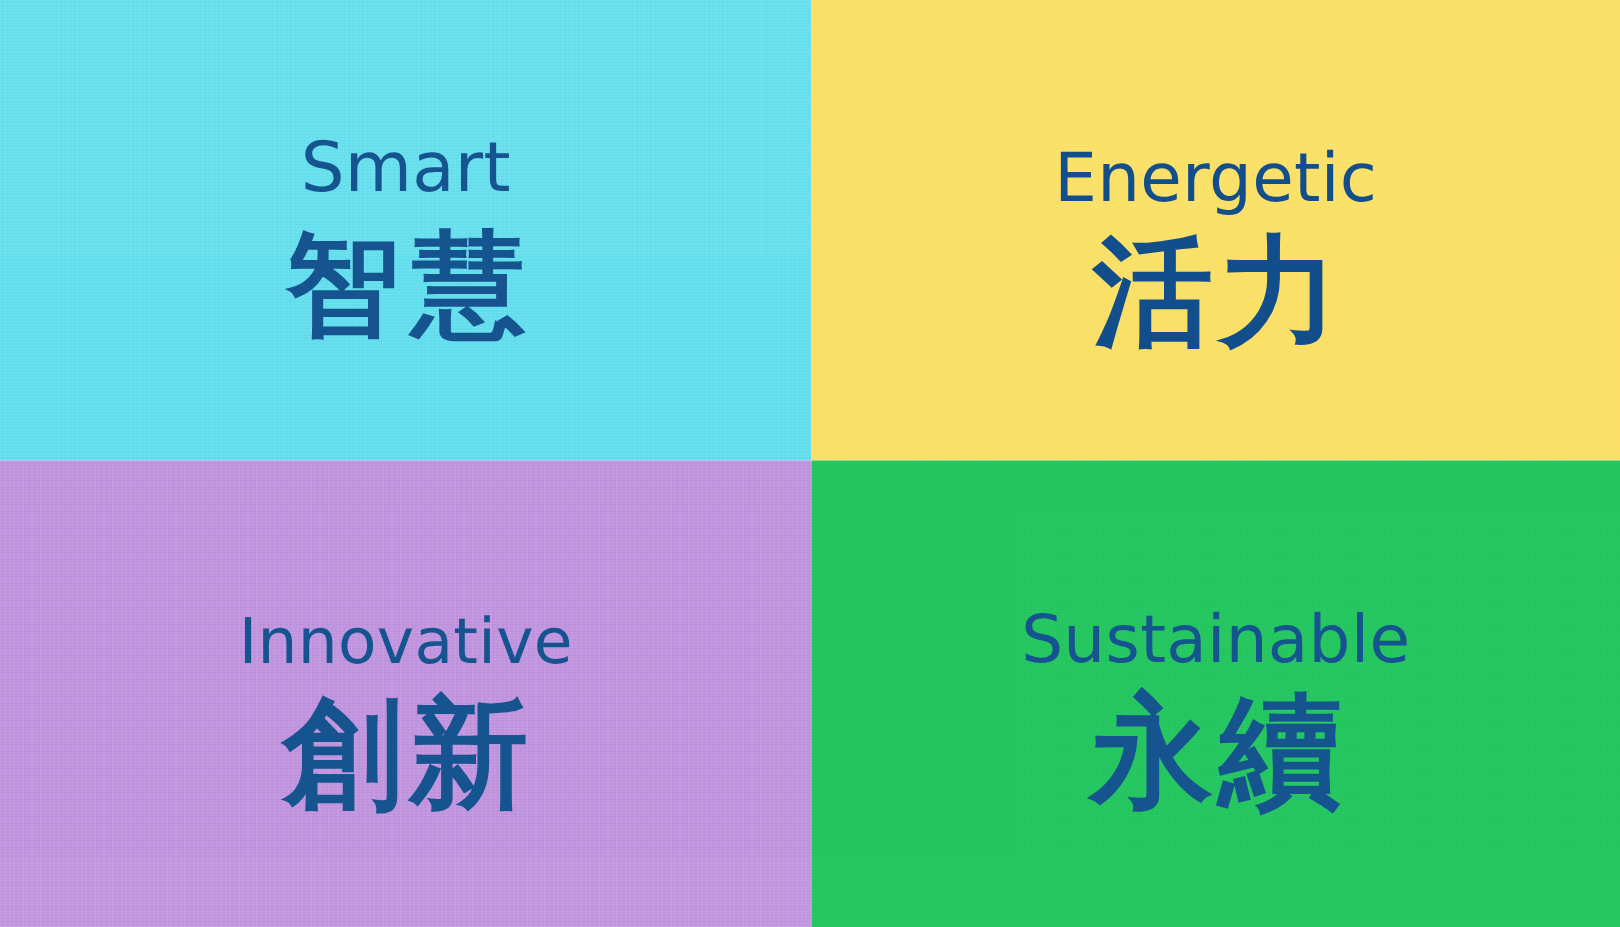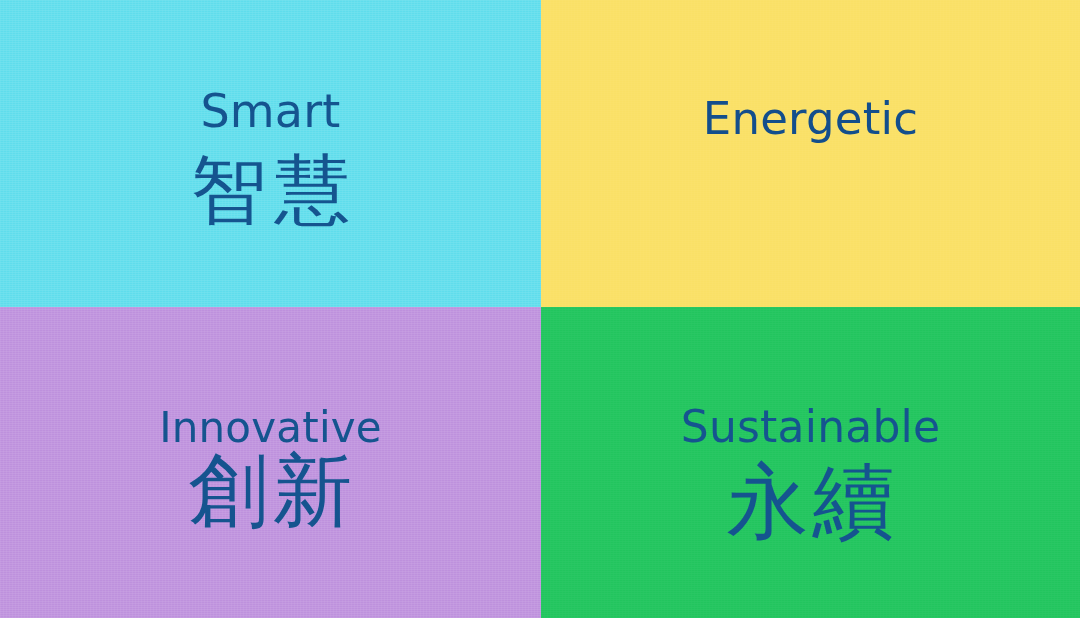--- a/index.html
+++ b/index.html
@@ -56,21 +56,21 @@
   .label-en {
     font-family:"DejaVu Sans", "Liberation Sans", sans-serif;
     font-weight:400;
     letter-spacing:.2px;
     line-height:1;
     white-space:nowrap;
   }
 
   .label-cjk {
     font-family:"DejaVu Sans", "Liberation Sans", sans-serif;
-    font-weight:400;
+    font-weight:700;
     line-height:1;
     white-space:nowrap;
   }
 
   
 
   #q-smart        { background:#5FDDEC; }
   #q-smart .stack { padding-top:88px; }
   #q-smart .label-en  { font-size:46px; }
   #q-smart .label-cjk { font-size:76px; margin-top:18px; letter-spacing:8px;
@@ -78,21 +78,21 @@
 
   #q-energetic        { background:#FAE066;text-align:right; }
   #q-energetic .stack { padding-top:96px; }
   #q-energetic .label-en  { font-size:45px; }
   #q-energetic .label-cjk { font-size:80px; margin-top:14px; letter-spacing:4px;
                             text-indent:4px; }
 
   #q-innovative        { background:#BE91DD; }
   #q-innovative .stack { padding-top:100px; }
   #q-innovative .label-en  { font-size:42px; }
-  #q-innovative .label-cjk { font-size:80px; margin-top:2px; letter-spacing:4px;
+  #q-innovative .label-cjk { font-size:80px; margin-top:14px; letter-spacing:4px;
                              text-indent:4px; }
 
   #q-sustainable        { background:#7ADB64; }
   #q-sustainable .stack { padding-top:98px; }
   #q-sustainable .label-en  { font-size:44px; }
   #q-sustainable .label-cjk { font-size:82px; margin-top:12px; letter-spacing:4px;
                               text-indent:4px; }
 </style>
 </head>
 <body>
@@ -102,20 +102,21 @@
   <section class="quad" id="q-smart" style="background: rgb(95, 221, 236);">
     <div class="stack">
       <div class="label-en" style="color: rgb(21, 84, 143);">Smart</div>
       <div class="label-cjk" style="color: rgb(21, 84, 143);">智慧</div>
     </div>
   </section>
 
   <section class="quad flat" id="q-energetic" style="background: rgb(250, 224, 102);">
     <div class="stack">
       <div class="label-en" style="color: rgb(19, 78, 140);">Energetic</div>
+      <div class="label-cjk" style="color: rgb(19, 78, 140);">活力</div>
     </div>
   </section>
 
   <section class="quad" id="q-innovative" style="background: rgb(190, 145, 221);">
     <div class="stack">
       <div class="label-en" style="color: rgb(21, 84, 143);">Innovative</div>
       <div class="label-cjk" style="color: rgb(21, 84, 143);">創新</div>
     </div>
   </section>
 

